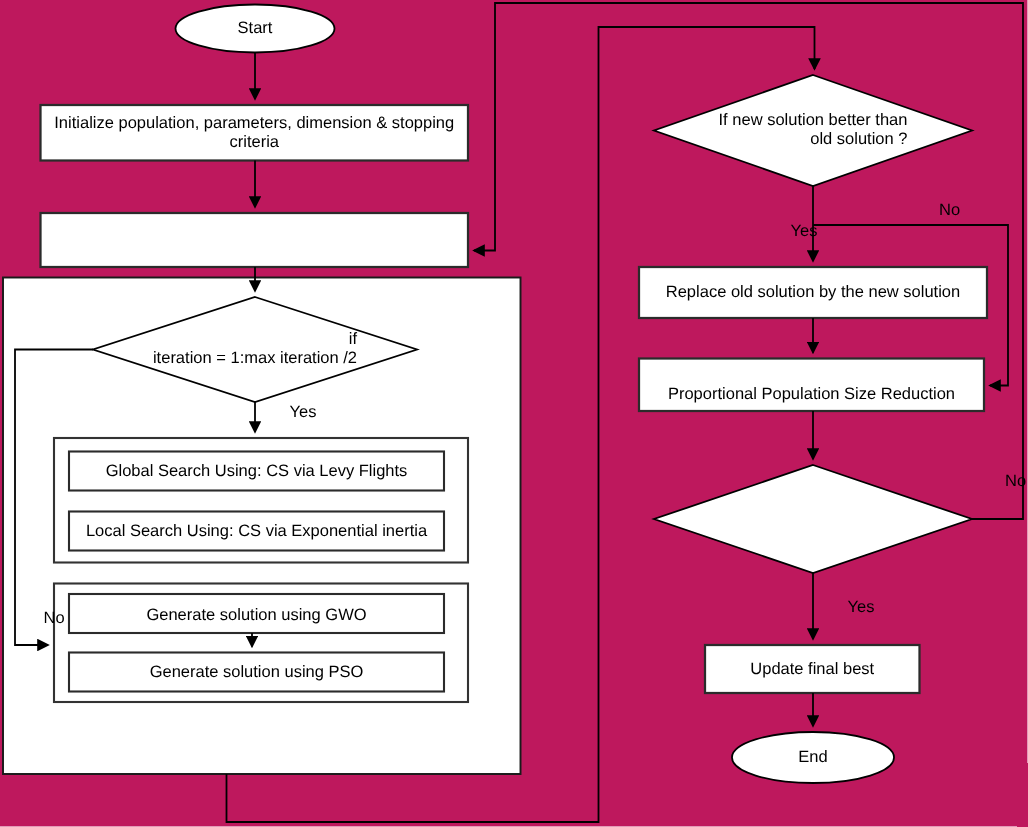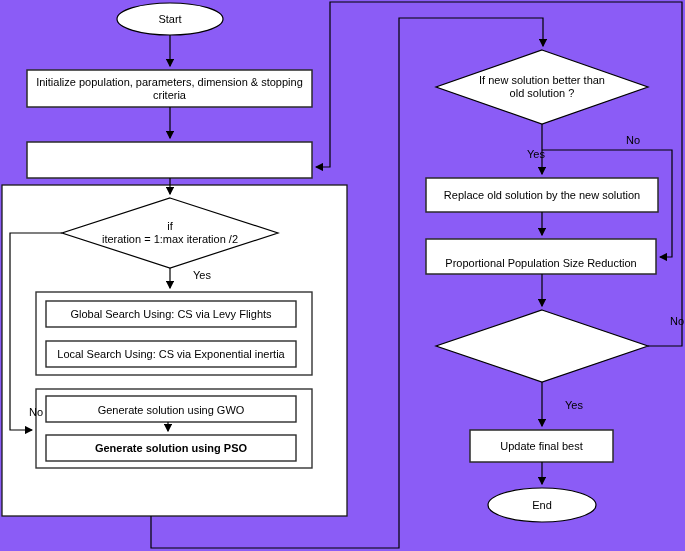--- a/index.html
+++ b/index.html
@@ -1,32 +1,32 @@
 <!DOCTYPE html>
 <html><head>
 <meta charset="utf-8">
 <style>
   html,body{margin:0;padding:0;background:#ffffff;}
   .stage{
     position:relative;
     width:685px;height:551px;
-    background:#8b5cf6;
+    background:#be185d;
     font-family:"Liberation Sans", sans-serif;
     overflow:hidden;
   }
   .stage svg{position:absolute;left:0;top:0;}
   .lbl{
     position:absolute;
     display:flex;align-items:center;justify-content:center;
     text-align:center;
     font:11px/13px "Liberation Sans", sans-serif;
     color:#000;
   }
   .lbl .wrap{display:block;}
-  .lbl .ln{display:block;}
+  .lbl .ln{display:block;text-align:right;}
   .elbl{
     position:absolute;
     font:11px/12px "Liberation Sans", sans-serif;
     color:#000;
     white-space:nowrap;
     padding-left:15px;
   }
   .init-wrap{max-width:272px;}
 </style>
 </head>
@@ -108,21 +108,21 @@
   </div>
 
   <div class="lbl" style="left:46px;top:341px;width:250px;height:26px;">
     <span class="wrap">Local Search Using: CS via Exponential inertia</span>
   </div>
 
   <div class="lbl" style="left:46px;top:396px;width:250px;height:28px;">
     <span class="wrap">Generate solution using GWO</span>
   </div>
 
-  <div class="lbl" style="left:46px;top:435px;width:250px;height:26px;font-weight:bold;">
+  <div class="lbl" style="left:46px;top:435px;width:250px;height:26px;">
     <span class="wrap">Generate solution using PSO</span>
   </div>
 
   <div class="lbl" style="left:436px;top:52px;width:212px;height:70px;">
     <span class="wrap">
       <span class="ln">If new solution better than</span>
       <span class="ln">old solution ?</span>
     </span>
   </div>
 

